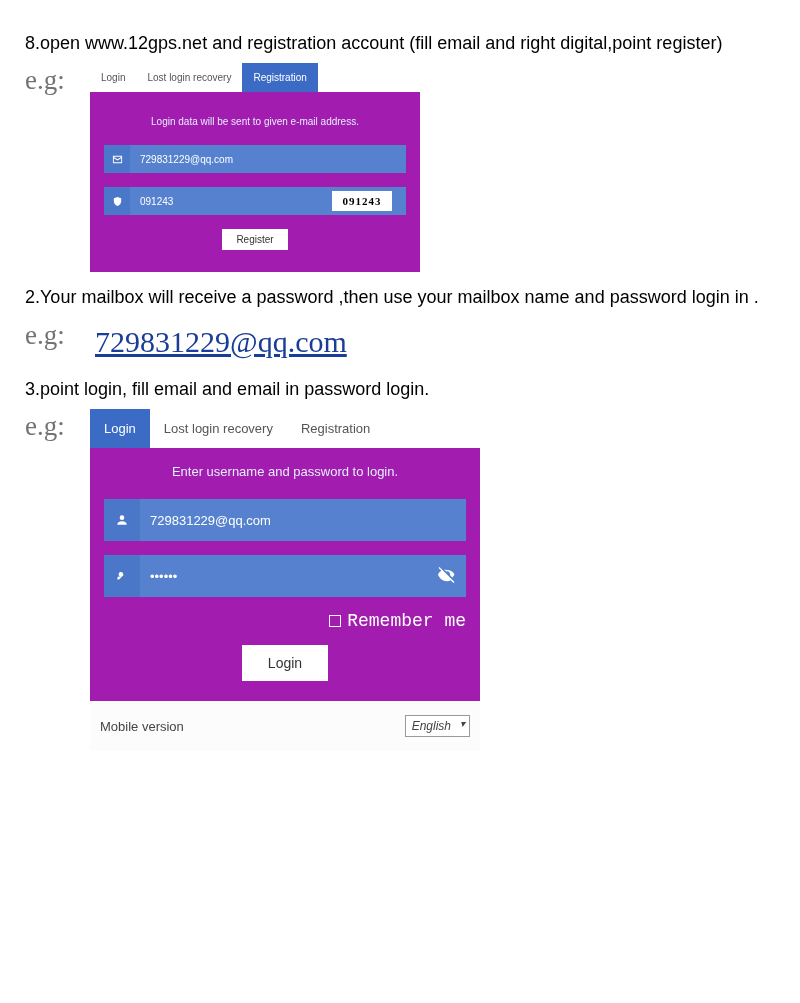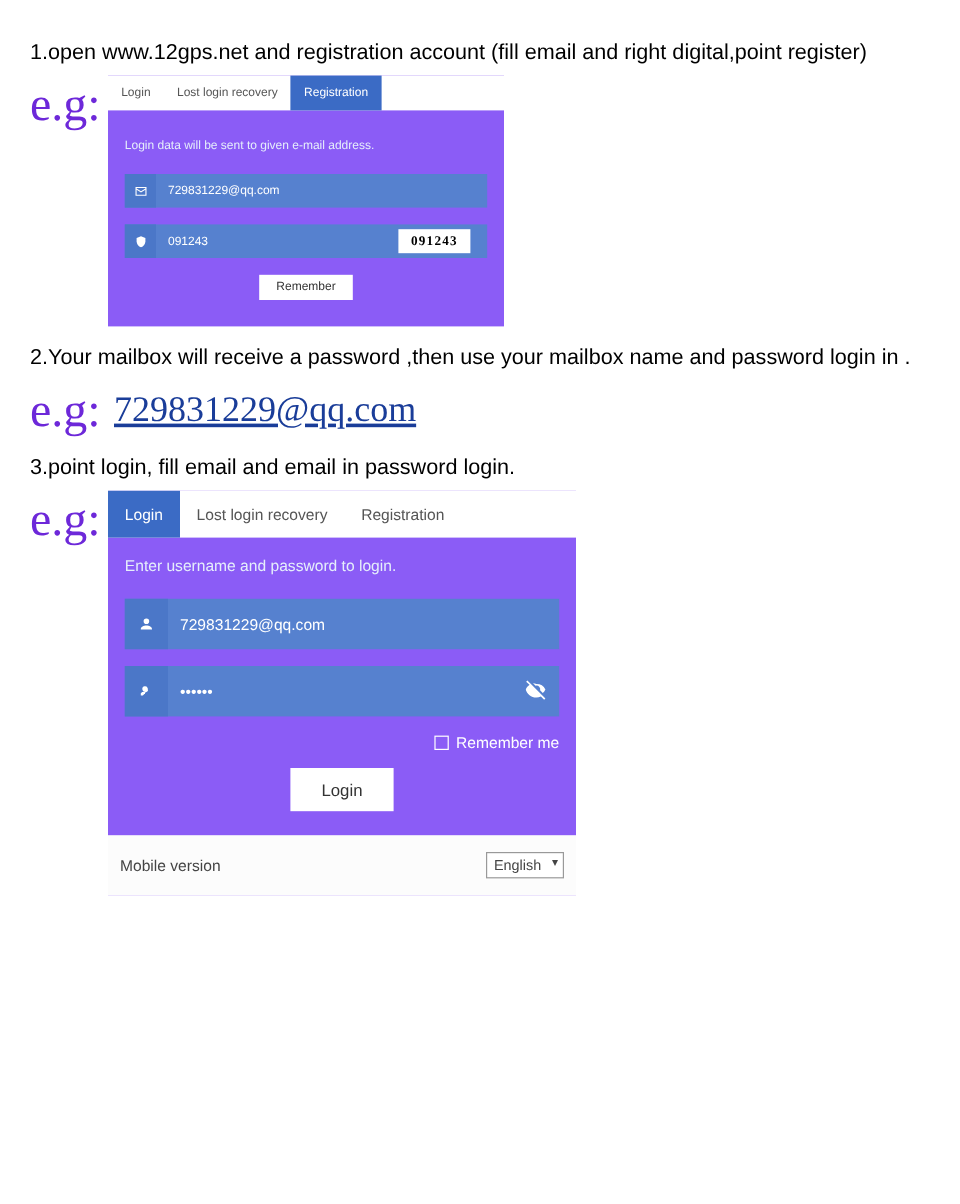--- a/index.html
+++ b/index.html
@@ -1,63 +1,63 @@
 <!DOCTYPE html>
 <html><head>
   <meta charset="utf-8">
   <style>
     * { box-sizing: border-box; margin: 0; padding: 0; }
     body { font-family: Arial, sans-serif; background: #fff; width: 800px; padding: 20px 25px; }
     .step-text { font-size: 18px; color: #000; margin: 12px 0 8px; line-height: 1.3; }
     .eg-row { display: flex; align-items: flex-start; gap: 5px; }
-    .eg-label { font-size: 40px; color: #6d28d9; font-family: "Times New Roman", serif; line-height: 1; padding-top: 4px; min-width: 60px; }
-    .panel { background: #8b5cf6; color: #fff; position: relative; }
+    .eg-label { font-size: 27px; color: #737373; font-family: "Times New Roman", serif; line-height: 1; padding-top: 4px; min-width: 60px; }
+    .panel { background: #a21caf; color: #fff; position: relative; }
     .panel.small { width: 330px; font-size: 10px; }
     .panel.large { width: 390px; font-size: 13px; }
     .tabs { display: flex; background: #fff; color: #333; align-items: stretch; }
     .tab { padding: 12px 14px; cursor: pointer; color: #555; }
     .panel.small .tab { padding: 9px 11px; font-size: 10px; }
     .tab.active { background: #3b6bc5; color: #fff; }
     .panel-body { padding: 16px 14px 20px; }
     .panel.small .panel-body { padding: 24px 14px 22px; }
-    .instr { color: #e5eefb; margin-bottom: 20px; }
+    .instr { color: #e5eefb; margin-bottom: 20px; text-align: center; }
     .panel.small .instr { margin-bottom: 18px; font-size: 10px; }
     .panel.large .instr { }
     .field { display: flex; align-items: stretch; margin-bottom: 14px; background: #5681cf; }
     .panel.small .field { height: 28px; }
     .panel.large .field { height: 42px; }
     .icon-box { display: flex; align-items: center; justify-content: center; background: #4b77c8; }
     .panel.small .icon-box { width: 26px; }
     .panel.large .icon-box { width: 36px; }
     .icon-box svg { fill: #fff; }
     .panel.small .icon-box svg { width: 11px; height: 11px; }
     .panel.large .icon-box svg { width: 14px; height: 14px; }
     .field-val { flex: 1; display: flex; align-items: center; padding: 0 10px; color: #fff; position: relative; }
     .panel.large .field-val { font-size: 13px; }
     .captcha-box { background: #fff; color: #000; display: flex; align-items: center; justify-content: center; font-weight: bold; letter-spacing: 1px; width: 60px; height: 20px; font-size: 11px; margin: 4px 4px 4px auto; font-family: "Times New Roman", serif; }
     .btn-row { text-align: center; margin-top: 10px; }
     .btn { background: #fff; color: #333; border: none; padding: 8px 20px; cursor: pointer; font-size: 12px; }
     .panel.small .btn { padding: 5px 14px; font-size: 10px; }
     .panel.large .btn { padding: 10px 26px; font-size: 14px; }
-    .remember-row { text-align: right; margin: 6px 0 14px; font-size: 13px; display: flex; justify-content: flex-end; align-items: center; gap: 6px; }
+    .remember-row { text-align: right; margin: 6px 0 14px; font-size: 18px; display: flex; justify-content: flex-end; align-items: center; gap: 6px; font-family: Liberation Mono, monospace; }
     .checkbox { width: 12px; height: 12px; border: 1px solid #fff; display: inline-block; }
     .footer-row { background: #fcfcfc; color: #444; display: flex; justify-content: space-between; align-items: center; padding: 14px 10px; font-size: 13px; }
-    .lang-select { border: 1px solid #999; padding: 3px 18px 3px 6px; font-size: 12px; background: #fff; position: relative; }
+    .lang-select { border: 1px solid #999; padding: 3px 18px 3px 6px; font-size: 12px; background: #fff; position: relative; font-style: italic; }
     .lang-select::after { content: "▾"; position: absolute; right: 4px; top: 2px; font-size: 10px; }
     .cred-block { font-family: "Times New Roman", serif; font-size: 30px; color: #111; line-height: 1.6; padding-left: 5px; }
     .cred-line { display: flex; align-items: baseline; gap: 8px; }
     .cred-link { color: #1a3d99; text-decoration: underline; }
     .toggle-eye { position: absolute; right: 10px; top: 50%; transform: translateY(-50%); }
     .toggle-eye svg { width: 18px; height: 18px; fill: #fff; }
     .panel.small .field-val { font-size: 10px; }
   </style>
 </head>
 <body>
 
-<div class="step-text">1.open www.12gps.net and registration account (fill email and right digital,point register)</div>
+<div class="step-text">8.open www.12gps.net and registration account (fill email and right digital,point register)</div>
 <div class="eg-row">
   <div class="eg-label">e.g:</div>
   <div class="panel small">
     <div class="tabs">
       <div class="tab">Login</div>
       <div class="tab">Lost login recovery</div>
       <div class="tab active">Registration</div>
     </div>
     <div class="panel-body">
       <div class="instr">Login data will be sent to given e-mail address.</div>
@@ -74,21 +74,21 @@
           <svg viewBox="0 0 24 24">
               <path d="M12 2l8 3v6c0 5-3.4 9.7-8 11-4.6-1.3-8-6-8-11V5l8-3z"></path>
             </svg>
         </div>
         <div class="field-val">
           <span>091243</span>
           <div class="captcha-box">091243</div>
         </div>
       </div>
       <div class="btn-row">
-        <button class="btn">Remember</button>
+        <button class="btn">Register</button>
       </div>
     </div>
   </div>
 </div>
 
 <div class="step-text" style="margin-top:14px;">2.Your mailbox will receive a password ,then use your mailbox name and password login in .</div>
 <div class="eg-row">
   <div class="eg-label">e.g:</div>
   <div class="cred-block">
     <div class="cred-line">

